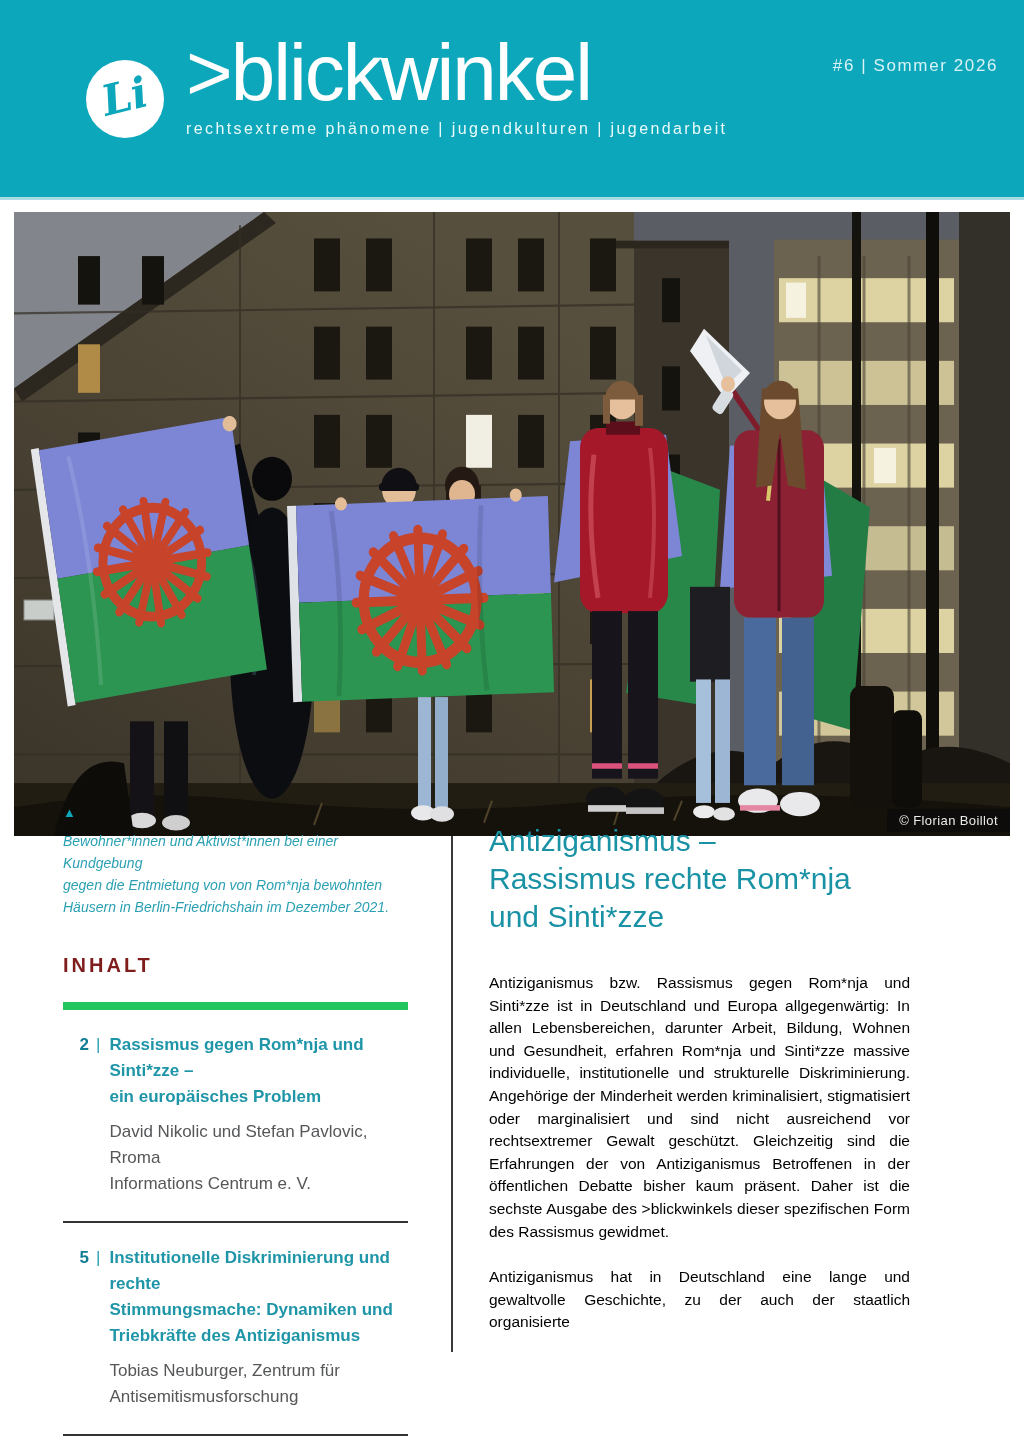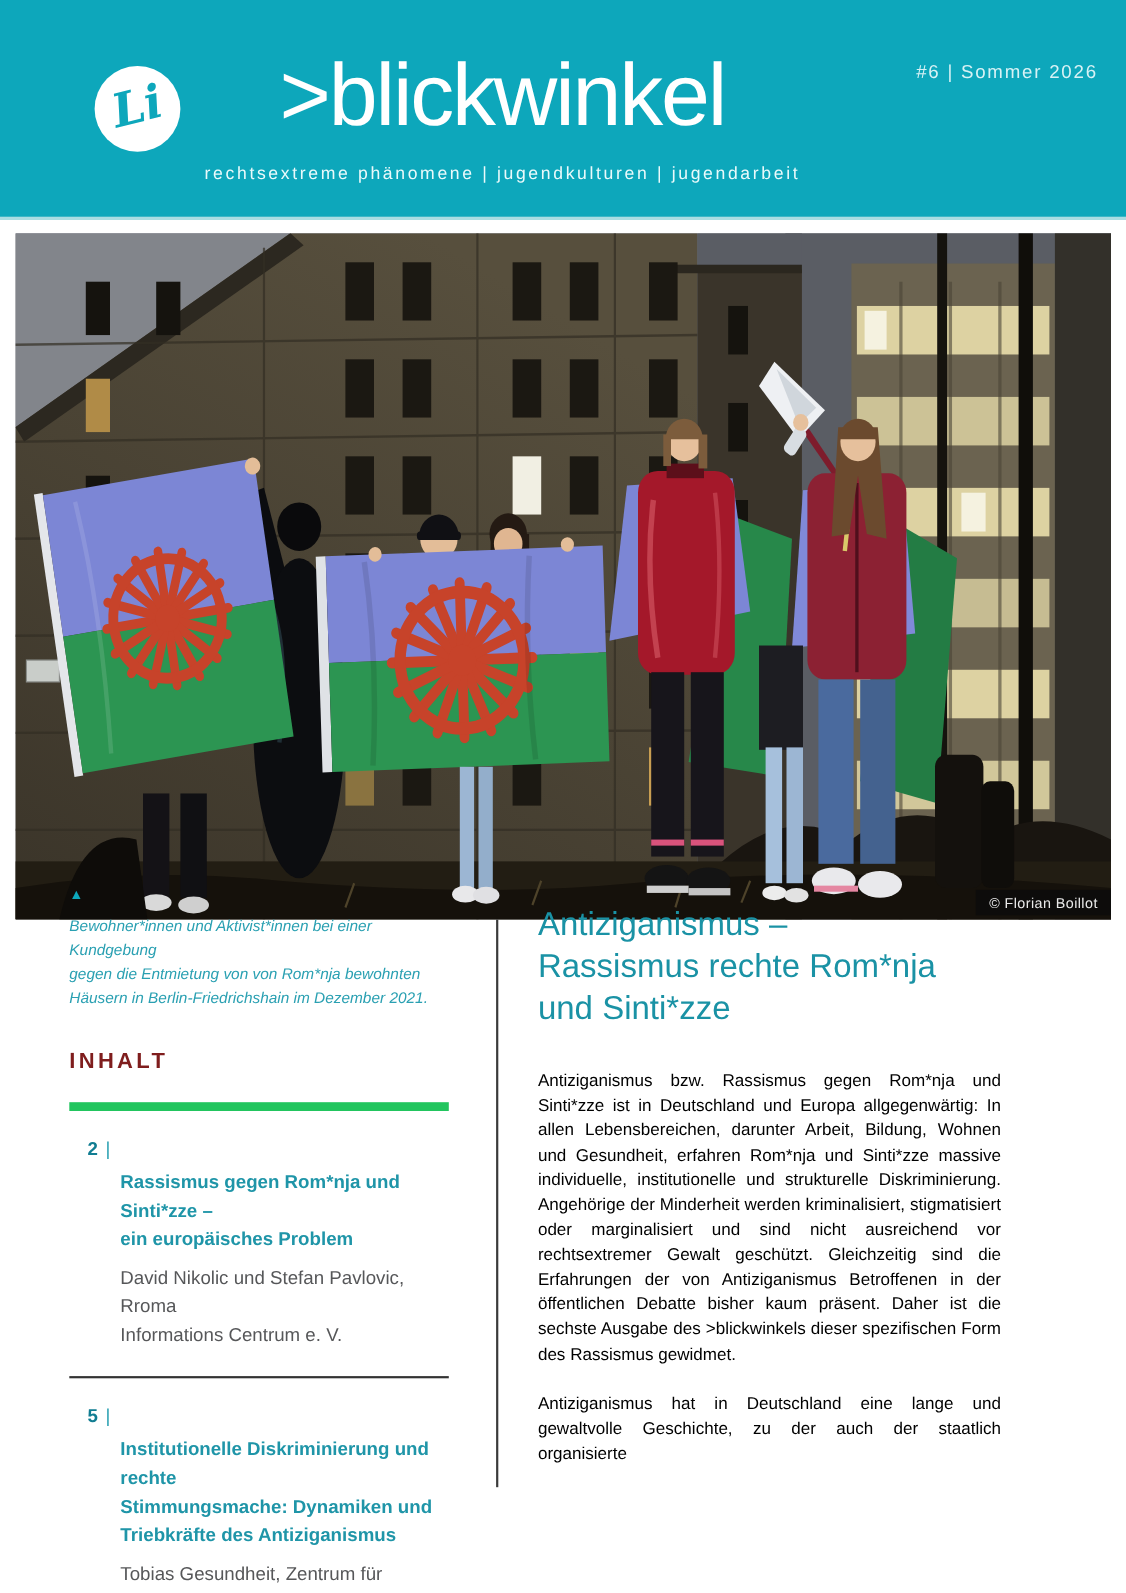--- a/index.html
+++ b/index.html
@@ -17,26 +17,26 @@
   .logo {
     position:absolute; left:86px; top:60px; width:78px; height:78px;
     border-radius:50%; background:#ffffff;
     display:flex; align-items:center; justify-content:center;
   }
   .logo-glyph {
     font-family:"DejaVu Serif", serif; font-style:italic; font-weight:bold;
     font-size:42px; color:#0da7bb; transform:rotate(-14deg); line-height:1;
     margin-top:-4px;
   }
-  .title-block { position:absolute; left:186px; top:44px;text-align:center; }
+  .title-block { position:absolute; left:186px; top:30px; }
   .mag-title {
     margin:0; color:#ffffff; font-size:80px; font-weight:400;
     letter-spacing:-2px; line-height:1.08; white-space:nowrap;
   }
-  .mag-subtitle { margin-top:20px; color:#eafafb; font-size:16px; letter-spacing:2.4px; }
+  .mag-subtitle { margin-top:4px; color:#eafafb; font-size:16px; letter-spacing:2.4px; }
   .issue {
     position:absolute; right:26px; top:56px; color:#d8f2f5;
     font-size:17px; letter-spacing:1.6px;
   }
 
   
   .photo { position:absolute; left:14px; top:212px; width:996px; height:624px; margin:0; }
   .photo svg { display:block; width:100%; height:100%; }
   .credit {
     position:absolute; right:0; bottom:4px;
@@ -53,21 +53,21 @@
     font-style:italic;
   }
   .toc-heading {
     margin:36px 0 0; color:#7f1d1d; font-size:20px; font-weight:700;
     letter-spacing:3px; border-bottom:8px solid #22c55e; padding-bottom:25px;
   }
   .toc-item { display:flex; padding:22px 0 24px; }
   .toc-item + .toc-item { border-top:2px solid #333333; }
   .toc-num  { flex:none; width:26px; text-align:right; font-weight:700; color:#117d92; font-size:17px; line-height:26px; }
   .toc-pipe { flex:none; margin:0 9px 0 7px; color:#2aa0b2; font-size:17px; line-height:26px; }
-  .toc-body { flex:1;margin-top:30px; }
+  .toc-body { flex:1; }
   .toc-title   { color:#1f95a8; font-weight:700; font-size:17px; line-height:26px; white-space:pre-line; }
   .toc-authors { margin-top:9px; color:#565759; font-size:17px; line-height:26px; white-space:pre-line; }
 
   
   .divider { position:absolute; left:451px; top:836px; width:2px; height:516px; background:#3a3a3a; }
   .right-col { position:absolute; left:489px; top:822px; width:421px; }
   .article-title {
     margin:0 0 36px; color:#1a92a5; font-size:30px; line-height:38px;
     font-weight:400; white-space:pre-line;
   }
@@ -366,21 +366,21 @@
 Informations Centrum e. V.</span>
         </span>
       </div>
       <div class="toc-item">
         <span class="toc-num">5</span>
         <span class="toc-pipe">|</span>
         <span class="toc-body">
           <span class="toc-title">Institutionelle Diskriminierung und rechte
 Stimmungsmache: Dynamiken und
 Triebkräfte des Antiziganismus</span>
-          <span class="toc-authors" style="display:block">Tobias Gesundheit, Zentrum für
+          <span class="toc-authors" style="display:block">Tobias Neuburger, Zentrum für
 Antisemitismusforschung</span>
         </span>
       </div>
       <div class="toc-item">
         <span class="toc-num">10</span>
         <span class="toc-pipe">|</span>
         <span class="toc-body">
           <span class="toc-title">Amaro Dikhipe – Unser Blick: Bildungsarbeit
 zu Antiziganismus mit Betroffenen</span>
           

